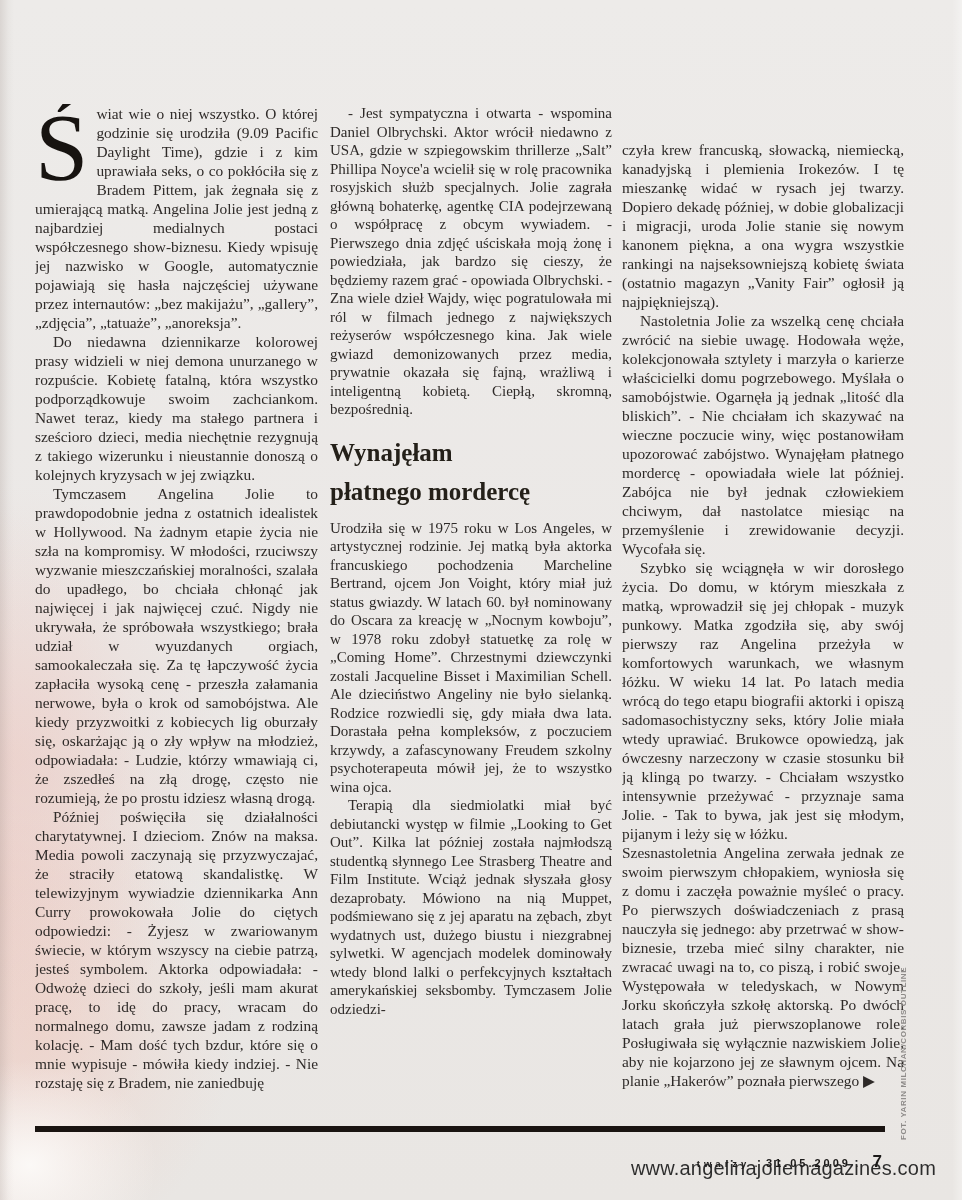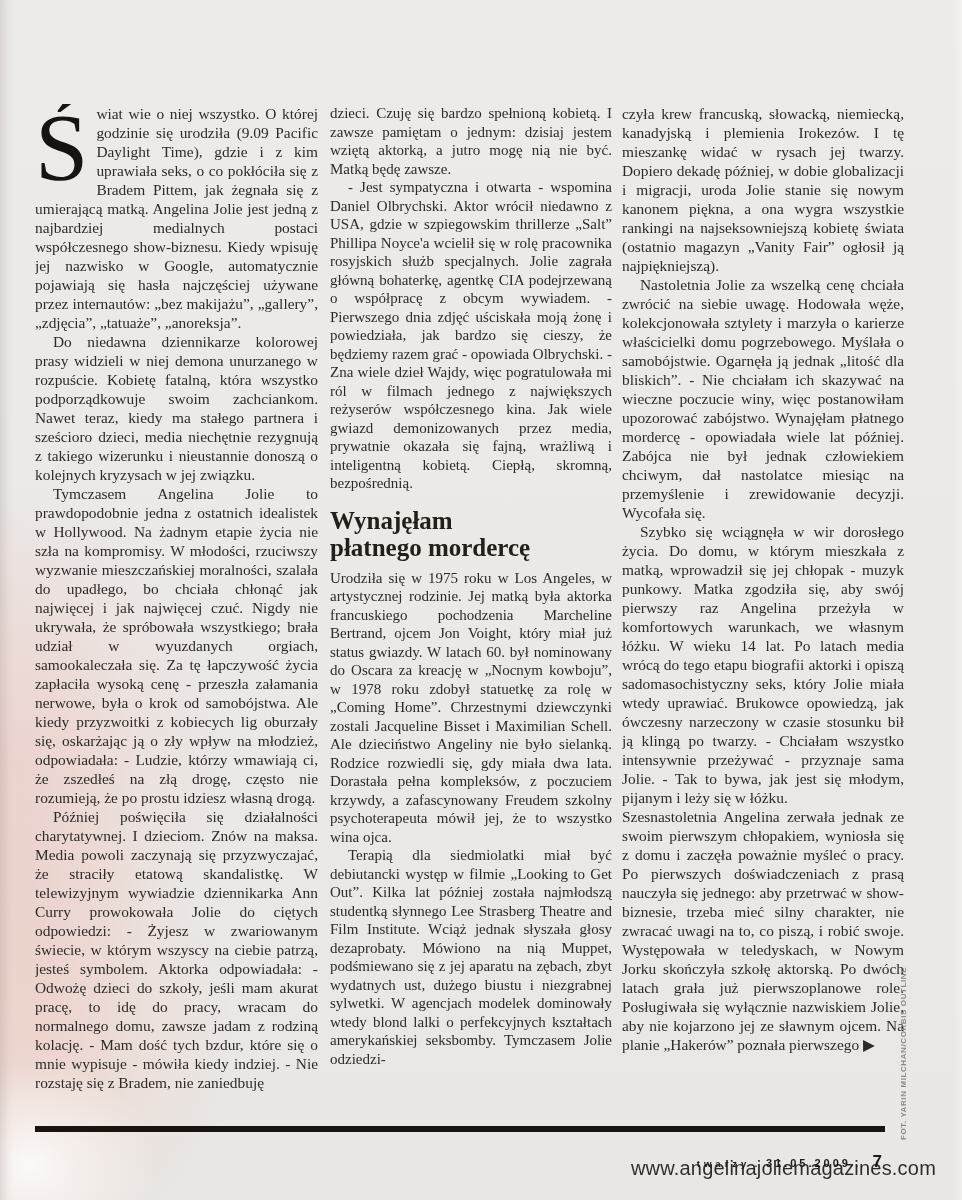--- a/index.html
+++ b/index.html
@@ -18,27 +18,27 @@
   .page-edge{position:absolute;left:0;top:0;width:14px;height:1200px;
     background:linear-gradient(90deg, rgba(150,135,128,0.22), rgba(150,135,128,0.05) 60%, rgba(150,135,128,0) 100%);}
   .page-edge-right{position:absolute;right:0;top:0;width:10px;height:1200px;
     background:linear-gradient(270deg, rgba(255,255,255,0.35), rgba(255,255,255,0) 100%);}
 
   .col{position:absolute;top:104px;height:1018px;overflow:hidden;
     text-align:justify;font-size:15.4px;line-height:19.0px;
     -webkit-hyphens:auto;hyphens:auto;}
   .col1{left:35px;width:283px;}
   .col2{left:330px;width:282px;font-size:15.0px;line-height:18.5px;}
-  .col3{left:622px;width:282px;}
+  .col3{left:622px;width:282px;margin-top:36px;}
 
   .para{margin:0;text-indent:18px;}
   .para.flush{text-indent:0;}
   .dropcap{float:left;font-size:96px;line-height:76px;padding:6px 8px 0 0;
     color:#171310;font-weight:400;}
-  .heading{white-space:pre-line;font-size:25px;line-height:27px;
+  .heading{white-space:pre-line;font-size:25px;line-height:39px;
     margin:14px 0 8px 0;text-align:left;text-indent:0;color:#242019;}
   .col3 .heading{margin:10px 0 4px 0;}
 
   .bottom-rule{position:absolute;left:35px;top:1126px;width:850px;height:6px;
     background:#1a1411;}
 
   .footer{position:absolute;top:1152px;right:80px;white-space:nowrap;
     font-family:"Liberation Sans", sans-serif;color:#1c1a19;}
   .footer .mag{font-size:9.5px;letter-spacing:4px;font-weight:bold;}
   .footer .dot{font-size:9.5px;letter-spacing:4px;font-weight:bold;}
@@ -62,21 +62,20 @@
   <div class="page-edge-right"></div>
 
   <div class="col col1">
     <p class="para flush"><span class="dropcap">Ś</span><span>wiat wie o niej wszystko. O której godzinie się urodziła (9.09 Pacific Daylight Time), gdzie i z kim uprawiała seks, o co pokłóciła się z Bradem Pittem, jak żegnała się z umierającą matką. Angelina Jolie jest jedną z najbardziej medialnych postaci współczesnego show-biznesu. Kiedy wpisuję jej nazwisko w Google, automatycznie pojawiają się hasła najczęściej używane przez internautów: „bez makijażu”, „gallery”, „zdjęcia”, „tatuaże”, „anoreksja”.</span></p>
     <p class="para">Do niedawna dziennikarze kolorowej prasy widzieli w niej demona unurzanego w rozpuście. Kobietę fatalną, która wszystko podporządkowuje swoim zachciankom. Nawet teraz, kiedy ma stałego partnera i sześcioro dzieci, media niechętnie rezygnują z takiego wizerunku i nieustannie donoszą o kolejnych kryzysach w jej związku.</p>
     <p class="para">Tymczasem Angelina Jolie to prawdopodobnie jedna z ostatnich idealistek w Hollywood. Na żadnym etapie życia nie szła na kompromisy. W młodości, rzuciwszy wyzwanie mieszczańskiej moralności, szalała do upadłego, bo chciała chłonąć jak najwięcej i jak najwięcej czuć. Nigdy nie ukrywała, że spróbowała wszystkiego; brała udział w wyuzdanych orgiach, samookaleczała się. Za tę łapczywość życia zapłaciła wysoką cenę - przeszła załamania nerwowe, była o krok od samobójstwa. Ale kiedy przyzwoitki z kobiecych lig oburzały się, oskarżając ją o zły wpływ na młodzież, odpowiadała: - Ludzie, którzy wmawiają ci, że zszedłeś na złą drogę, często nie rozumieją, że po prostu idziesz własną drogą.</p>
     <p class="para">Później poświęciła się działalności charytatywnej. I dzieciom. Znów na maksa. Media powoli zaczynają się przyzwyczajać, że straciły etatową skandalistkę. W telewizyjnym wywiadzie dziennikarka Ann Curry prowokowała Jolie do ciętych odpowiedzi: - Żyjesz w zwariowanym świecie, w którym wszyscy na ciebie patrzą, jesteś symbolem. Aktorka odpowiadała: - Odwożę dzieci do szkoły, jeśli mam akurat pracę, to idę do pracy, wracam do normalnego domu, zawsze jadam z rodziną kolację. - Mam dość tych bzdur, które się o mnie wypisuje - mówiła kiedy indziej. - Nie rozstaję się z Bradem, nie zaniedbuję</p>
   </div>
 
   <div class="col col2">
-    <p class="para flush">dzieci. Czuję się bardzo spełnioną kobietą. I zawsze pamiętam o jednym: dzisiaj jestem wziętą aktorką, a jutro mogę nią nie być. Matką będę zawsze.</p>
     <p class="para">- Jest sympatyczna i otwarta - wspomina Daniel Olbrychski. Aktor wrócił niedawno z USA, gdzie w szpiegowskim thrillerze „Salt” Phillipa Noyce'a wcielił się w rolę pracownika rosyjskich służb specjalnych. Jolie zagrała główną bohaterkę, agentkę CIA podejrzewaną o współpracę z obcym wywiadem. - Pierwszego dnia zdjęć uściskała moją żonę i powiedziała, jak bardzo się cieszy, że będziemy razem grać - opowiada Olbrychski. - Zna wiele dzieł Wajdy, więc pogratulowała mi ról w filmach jednego z największych reżyserów współczesnego kina. Jak wiele gwiazd demonizowanych przez media, prywatnie okazała się fajną, wrażliwą i inteligentną kobietą. Ciepłą, skromną, bezpośrednią.</p>
     <h2 class="heading">Wynajęłam
 płatnego mordercę</h2>
     <p class="para flush">Urodziła się w 1975 roku w Los Angeles, w artystycznej rodzinie. Jej matką była aktorka francuskiego pochodzenia Marcheline Bertrand, ojcem Jon Voight, który miał już status gwiazdy. W latach 60. był nominowany do Oscara za kreację w „Nocnym kowboju”, w 1978 roku zdobył statuetkę za rolę w „Coming Home”. Chrzestnymi dziewczynki zostali Jacqueline Bisset i Maximilian Schell. Ale dzieciństwo Angeliny nie było sielanką. Rodzice rozwiedli się, gdy miała dwa lata. Dorastała pełna kompleksów, z poczuciem krzywdy, a zafascynowany Freudem szkolny psychoterapeuta mówił jej, że to wszystko wina ojca.</p>
     <p class="para">Terapią dla siedmiolatki miał być debiutancki występ w filmie „Looking to Get Out”. Kilka lat później została najmłodszą studentką słynnego Lee Strasberg Theatre and Film Institute. Wciąż jednak słyszała głosy dezaprobaty. Mówiono na nią Muppet, podśmiewano się z jej aparatu na zębach, zbyt wydatnych ust, dużego biustu i niezgrabnej sylwetki. W agencjach modelek dominowały wtedy blond lalki o perfekcyjnych kształtach amerykańskiej seksbomby. Tymczasem Jolie odziedzi-</p>
   </div>
 
   <div class="col col3">
     <p class="para flush">czyła krew francuską, słowacką, niemiecką, kanadyjską i plemienia Irokezów. I tę mieszankę widać w rysach jej twarzy. Dopiero dekadę później, w dobie globalizacji i migracji, uroda Jolie stanie się nowym kanonem piękna, a ona wygra wszystkie rankingi na najseksowniejszą kobietę świata (ostatnio magazyn „Vanity Fair” ogłosił ją najpiękniejszą).</p>
     <p class="para">Nastoletnia Jolie za wszelką cenę chciała zwrócić na siebie uwagę. Hodowała węże, kolekcjonowała sztylety i marzyła o karierze właścicielki domu pogrzebowego. Myślała o samobójstwie. Ogarnęła ją jednak „litość dla bliskich”. - Nie chciałam ich skazywać na wieczne poczucie winy, więc postanowiłam upozorować zabójstwo. Wynajęłam płatnego mordercę - opowiadała wiele lat później. Zabójca nie był jednak człowiekiem chciwym, dał nastolatce miesiąc na przemyślenie i zrewidowanie decyzji. Wycofała się.</p>

